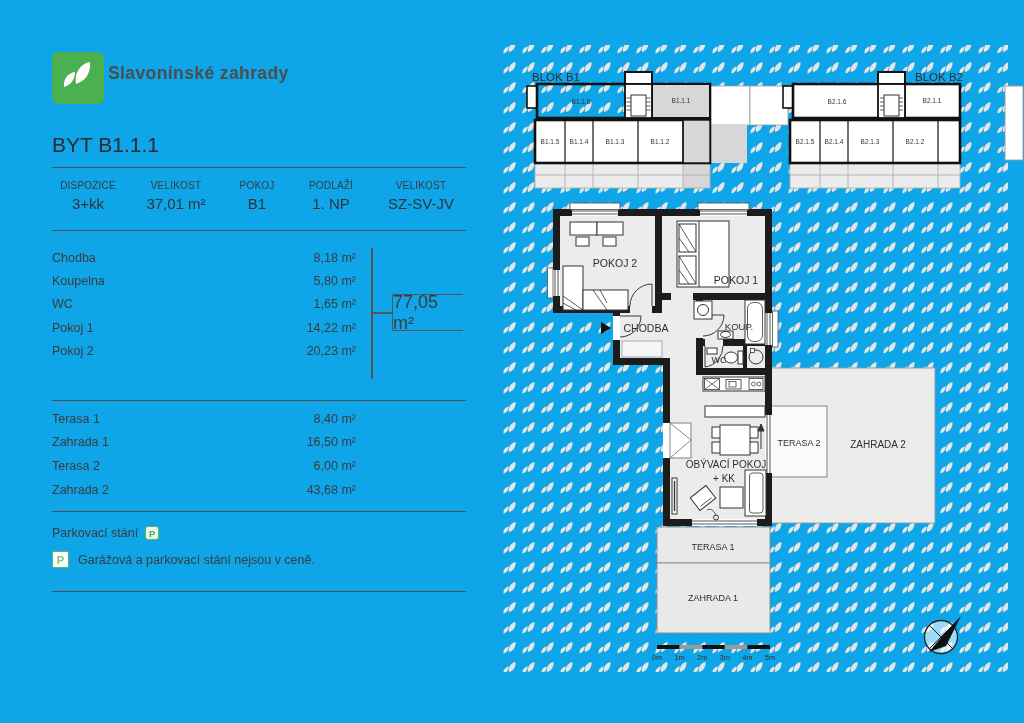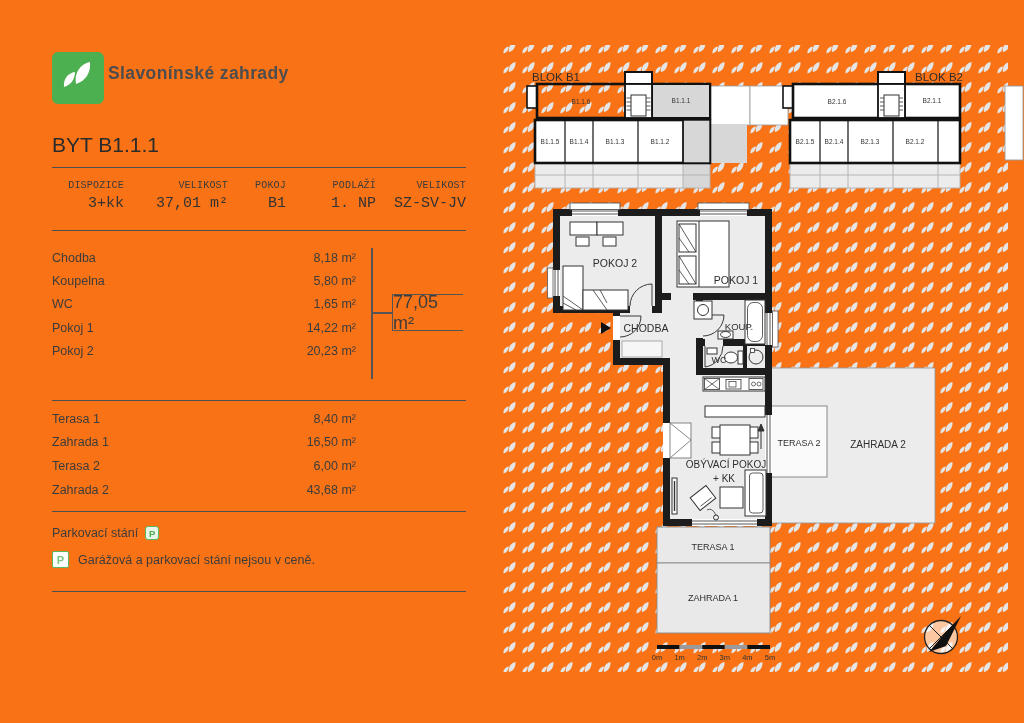--- a/index.html
+++ b/index.html
@@ -1,29 +1,29 @@
 <!DOCTYPE html>
 <html><head>
 <meta charset="utf-8">
 <style>
   * { margin:0; padding:0; box-sizing:border-box; }
   html,body { width:1024px; height:723px; background:#fff; font-family:"Liberation Sans", sans-serif; overflow:hidden; }
-  .page { position:relative; width:1024px; height:723px; background:#f97316; }
+  .page { position:relative; width:1024px; height:723px; background:#0ea5e9; }
 
   
   .left-panel { position:absolute; left:0; top:0; width:500px; height:723px; }
   .logo { position:absolute; left:52px; top:52px; width:52px; height:52px; background:#4caf50; border-radius:6px; }
   .logo svg { position:absolute; left:8px; top:8px; }
   .brand-title { position:absolute; left:108px; top:63px; font-size:17.5px; font-weight:bold; color:#4d4d4d; letter-spacing:0.4px; }
   .apt-title { position:absolute; left:52px; top:133px; font-size:21px; font-weight:500; color:#2b2b2b; }
   .hr { position:absolute; left:52px; width:414px; height:1px; background:#4f4f4f; }
   .hr1 { top:167px; } .hr2 { top:230px; } .hr3 { top:400px; } .hr4 { top:511px; } .hr5 { top:591px; }
 
   .spec-row { position:absolute; left:52px; top:180px; width:414px; display:flex; }
-  .spec-col { text-align:right;font-family:Liberation Mono, monospace; }
+  .spec-col { text-align:center; }
   .spec-col.c1{width:72px;} .spec-col.c2{width:104px;} .spec-col.c3{width:58px;} .spec-col.c4{width:90px;} .spec-col.c5{width:90px;}
   .spec-h { font-size:10px; color:#3a3a3a; letter-spacing:0.2px; }
   .spec-v { font-size:15px; color:#333; margin-top:4px; }
 
   .room-list { position:absolute; left:52px; top:246px; width:304px; }
   .room-row { display:flex; height:23.3px; align-items:center; font-size:12.5px; color:#3c3c3c; }
   .room-row .lbl { flex:1; text-align:left; }
   .room-row .val { text-align:right; }
 
   .out-list { position:absolute; left:52px; top:407px; width:304px; }

